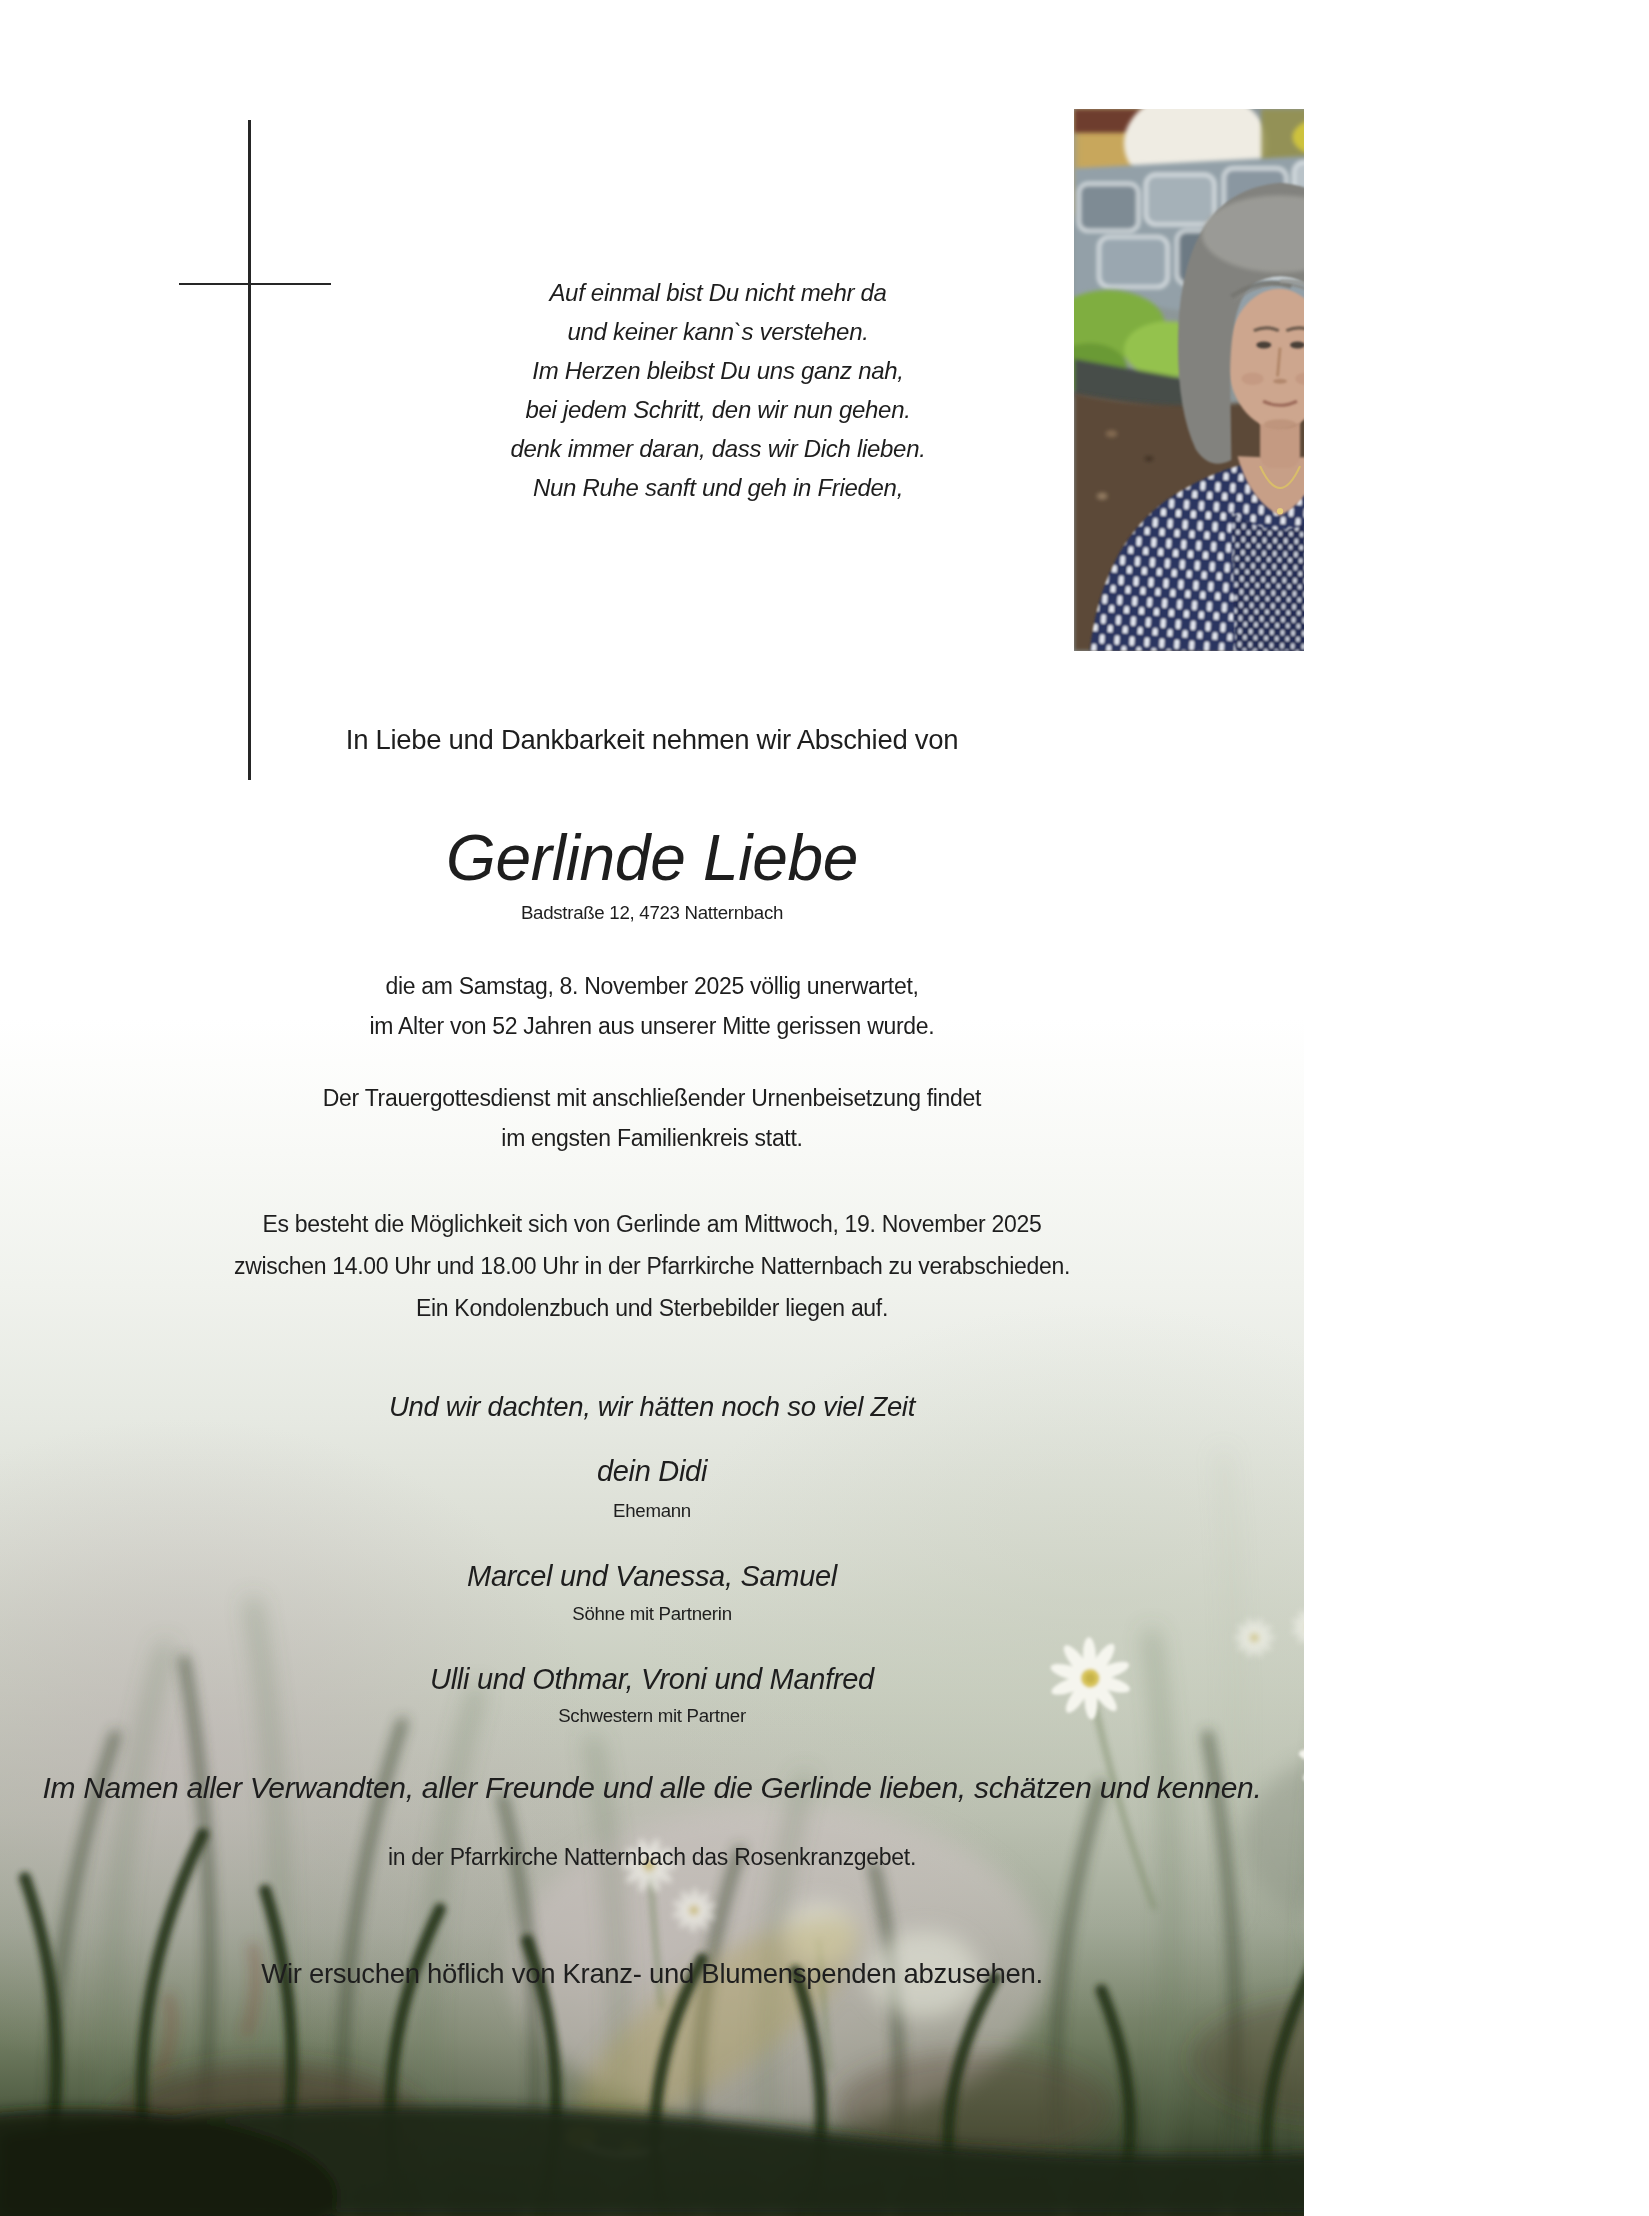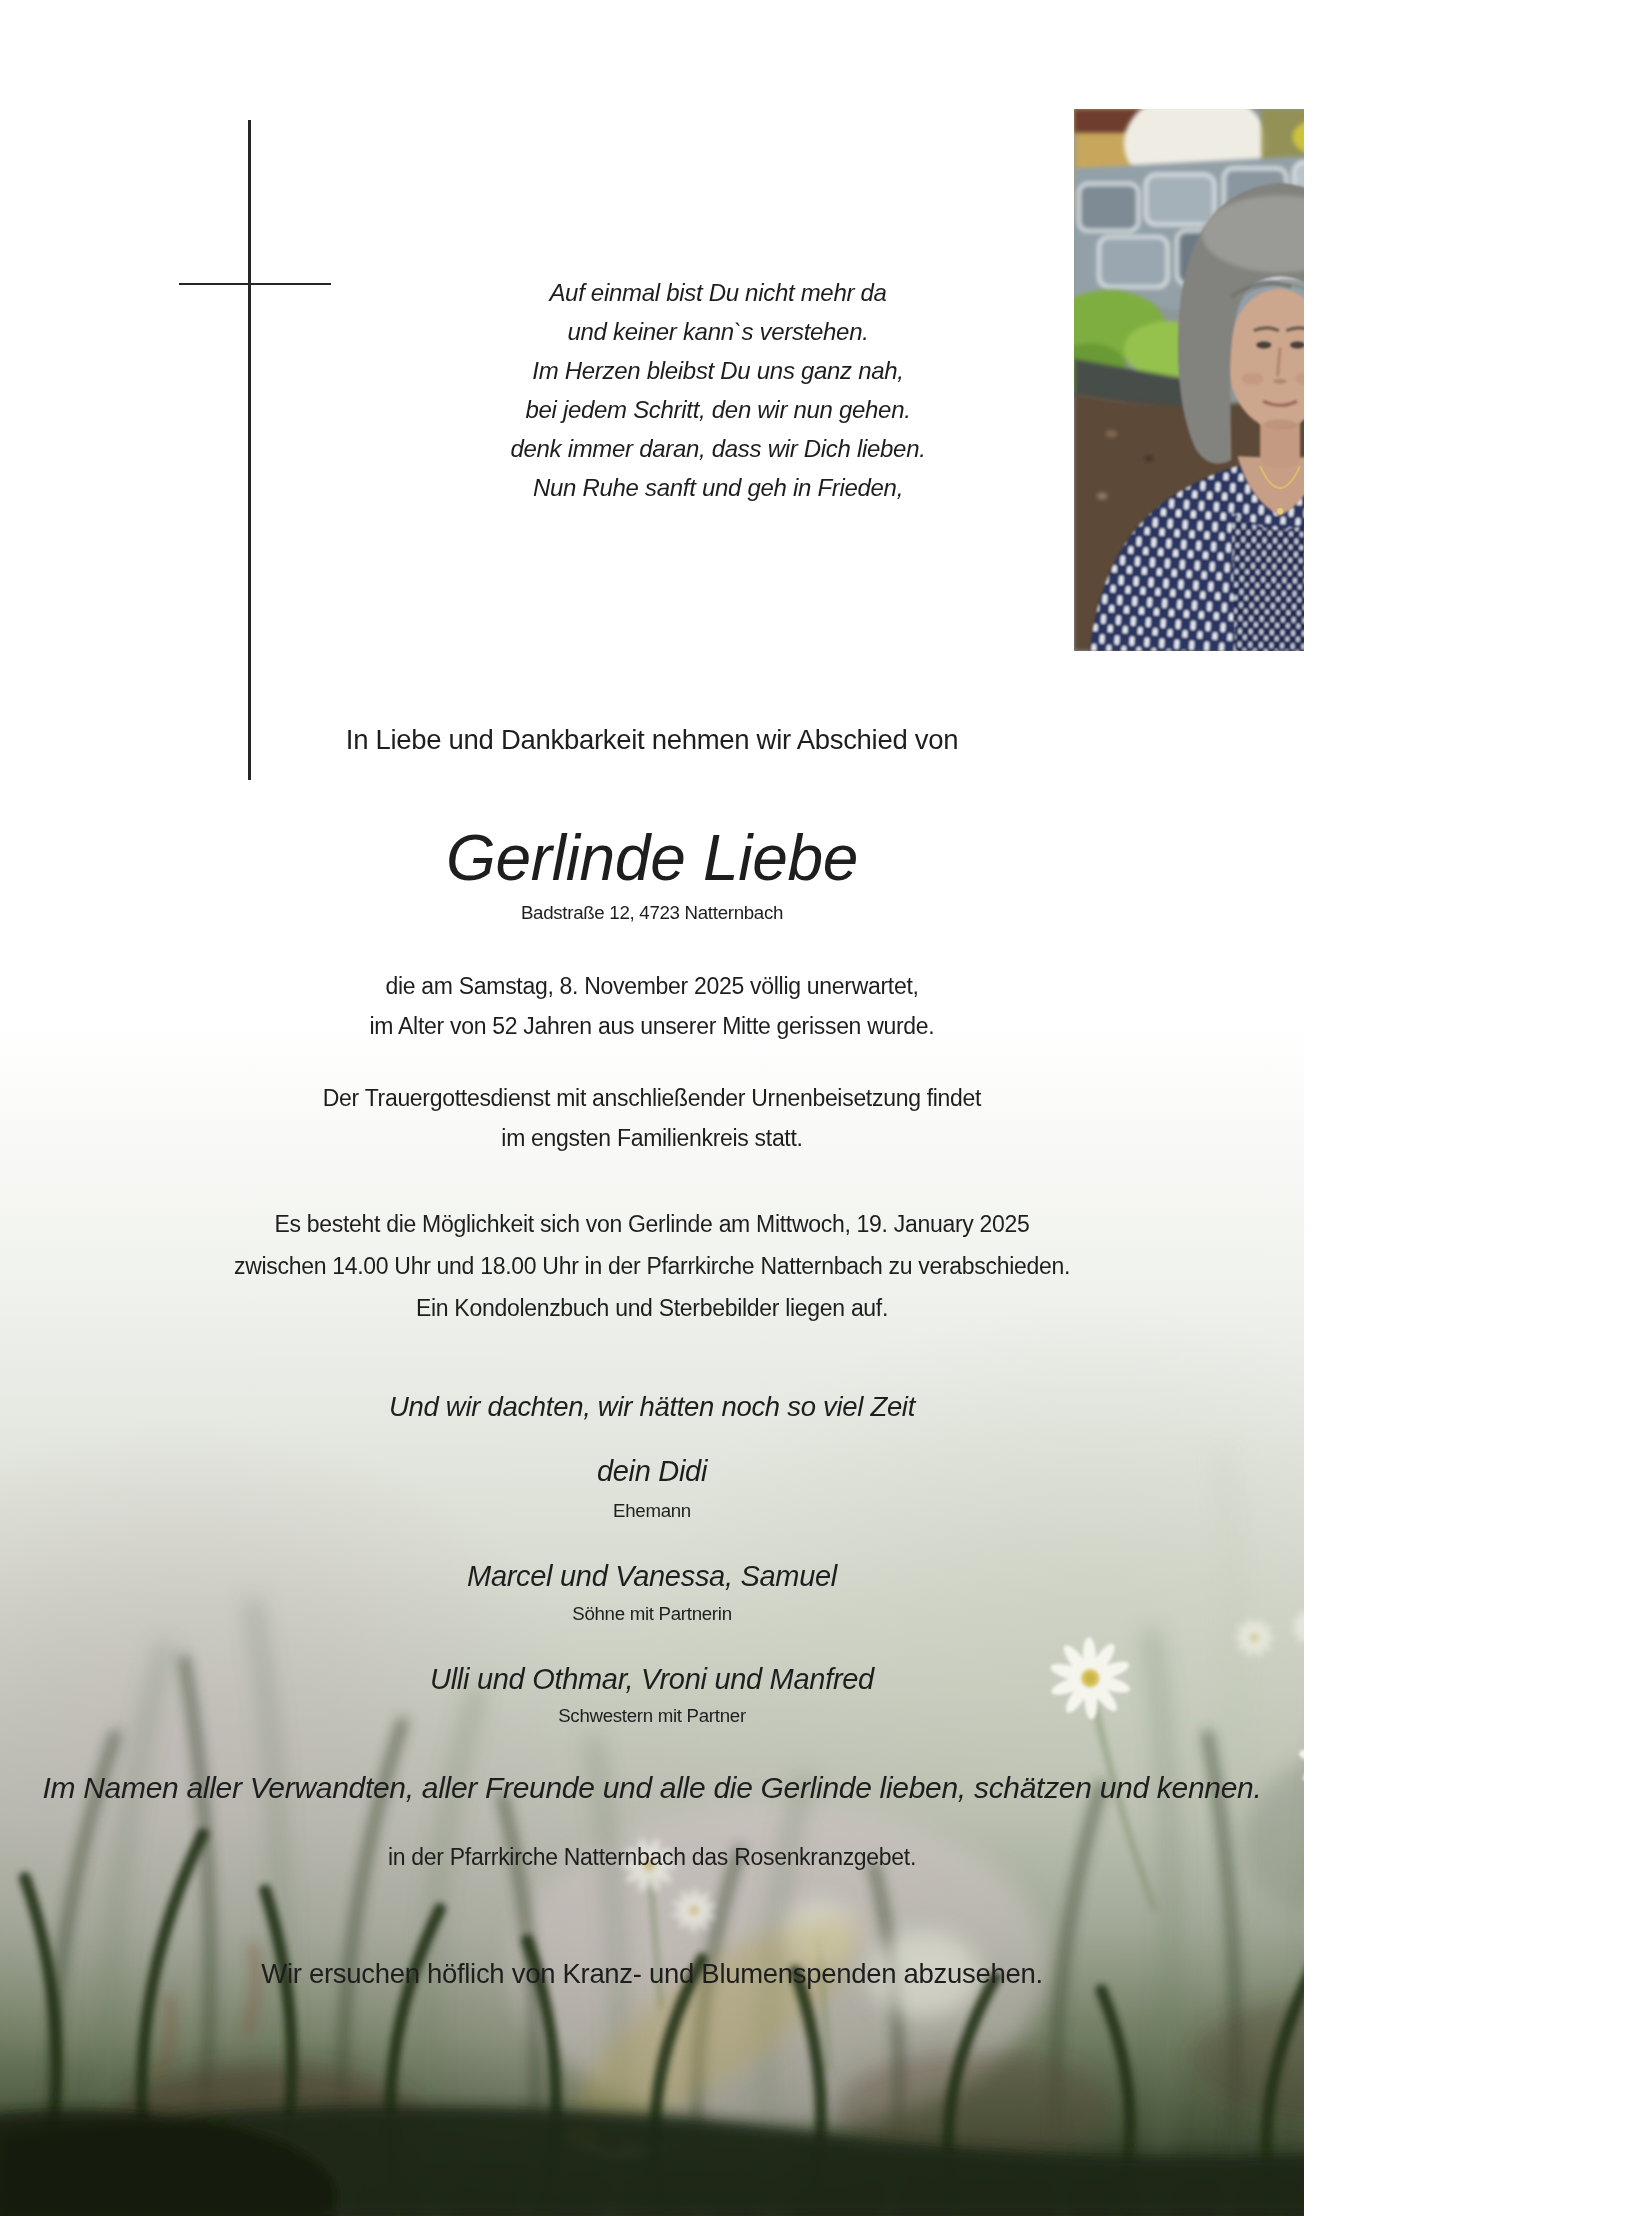--- a/index.html
+++ b/index.html
@@ -352,21 +352,21 @@
     <div class="body-line">die am Samstag, 8. November 2025 völlig unerwartet,</div>
     <div class="body-line">im Alter von 52 Jahren aus unserer Mitte gerissen wurde.</div>
   </div>
 
   <div class="abs txt service z2">
     <div class="body-line">Der Trauergottesdienst mit anschließender Urnenbeisetzung findet</div>
     <div class="body-line">im engsten Familienkreis statt.</div>
   </div>
 
   <div class="abs txt farewell z2">
-    <div class="body-line">Es besteht die Möglichkeit sich von Gerlinde am Mittwoch, 19. January 2025</div>
+    <div class="body-line">Es besteht die Möglichkeit sich von Gerlinde am Mittwoch, 19. November 2025</div>
     <div class="body-line">zwischen 14.00 Uhr und 18.00 Uhr in der Pfarrkirche Natternbach zu verabschieden.</div>
     <div class="body-line">Ein Kondolenzbuch und Sterbebilder liegen auf.</div>
   </div>
 
   <div class="abs txt quote italic z2">Und wir dachten, wir hätten noch so viel Zeit</div>
 
   <div class="abs txt mourner-names italic m1-names z2">dein Didi</div>
   <div class="abs txt small-line m1-rel z2">Ehemann</div>
 
   <div class="abs txt mourner-names italic m2-names z2">Marcel und Vanessa, Samuel</div>

